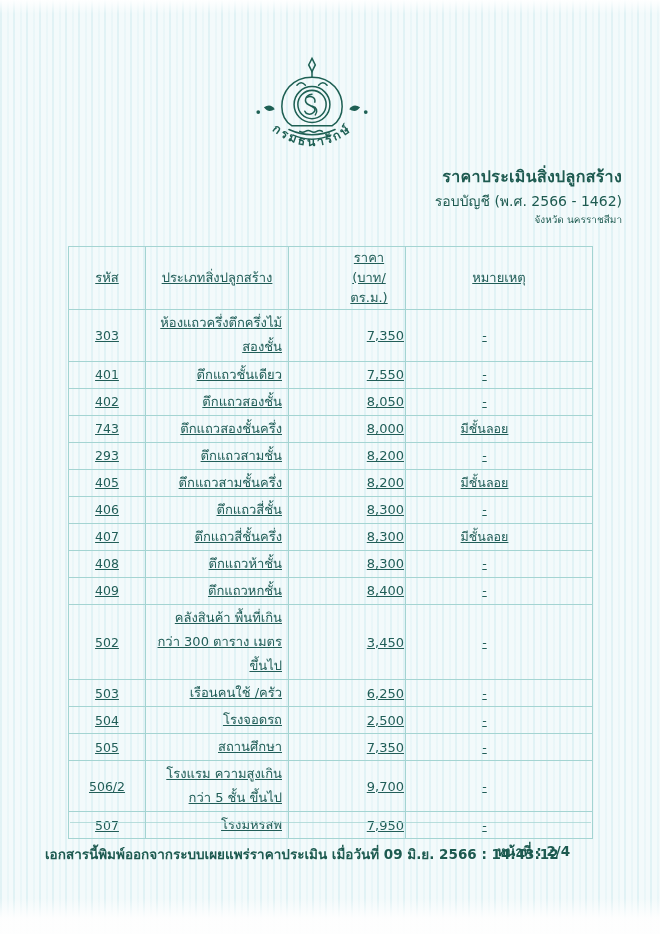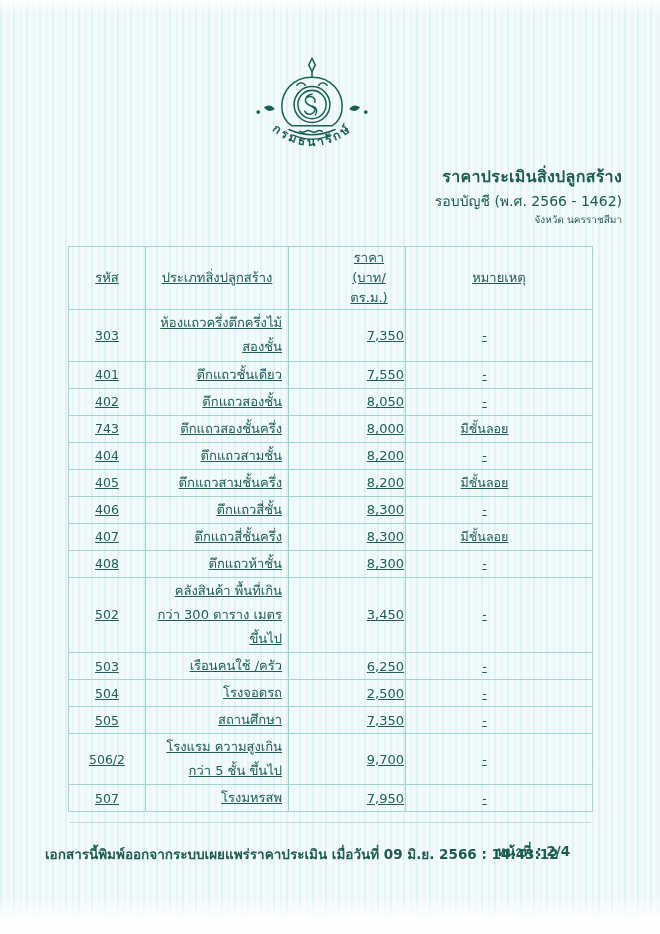--- a/index.html
+++ b/index.html
@@ -128,21 +128,21 @@
     <td class="c-price">8,050</td>
     <td class="c-remark">-</td>
   </tr>
         <tr>
     <td class="c-code">743</td>
     <td class="c-type">ตึกแถวสองชั้นครึ่ง</td>
     <td class="c-price">8,000</td>
     <td class="c-remark">มีชั้นลอย</td>
   </tr>
         <tr>
-    <td class="c-code">404</td>
+    <td class="c-code">293</td>
     <td class="c-type">ตึกแถวสามชั้น</td>
     <td class="c-price">8,200</td>
     <td class="c-remark">-</td>
   </tr>
         <tr>
     <td class="c-code">405</td>
     <td class="c-type">ตึกแถวสามชั้นครึ่ง</td>
     <td class="c-price">8,200</td>
     <td class="c-remark">มีชั้นลอย</td>
   </tr>
@@ -157,20 +157,26 @@
     <td class="c-type">ตึกแถวสี่ชั้นครึ่ง</td>
     <td class="c-price">8,300</td>
     <td class="c-remark">มีชั้นลอย</td>
   </tr>
         <tr>
     <td class="c-code">408</td>
     <td class="c-type">ตึกแถวห้าชั้น</td>
     <td class="c-price">8,300</td>
     <td class="c-remark">-</td>
   </tr>
+        <tr>
+    <td class="c-code">409</td>
+    <td class="c-type">ตึกแถวหกชั้น</td>
+    <td class="c-price">8,400</td>
+    <td class="c-remark">-</td>
+  </tr>
         <tr class="tall">
     <td class="c-code">502</td>
     <td class="c-type">คลังสินค้า พื้นที่เกินกว่า 300 ตาราง เมตรขึ้นไป</td>
     <td class="c-price">3,450</td>
     <td class="c-remark">-</td>
   </tr>
         <tr>
     <td class="c-code">503</td>
     <td class="c-type">เรือนคนใช้ /ครัว</td>
     <td class="c-price">6,250</td>

